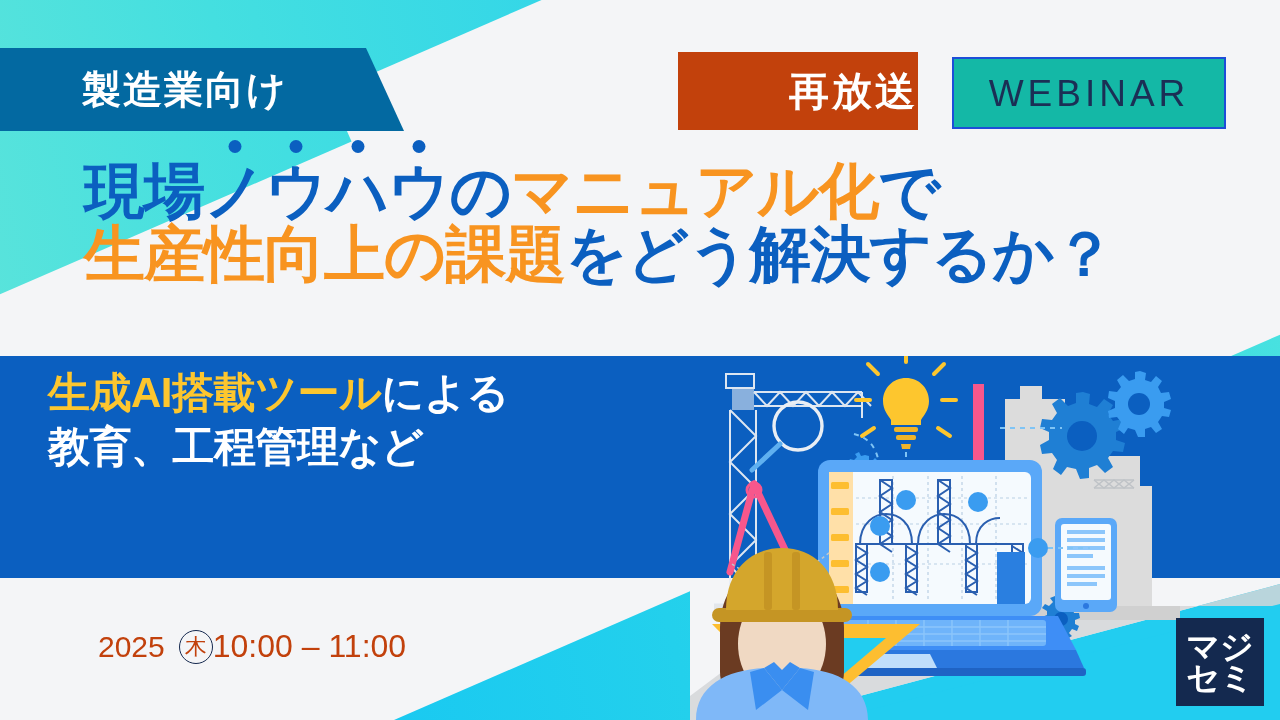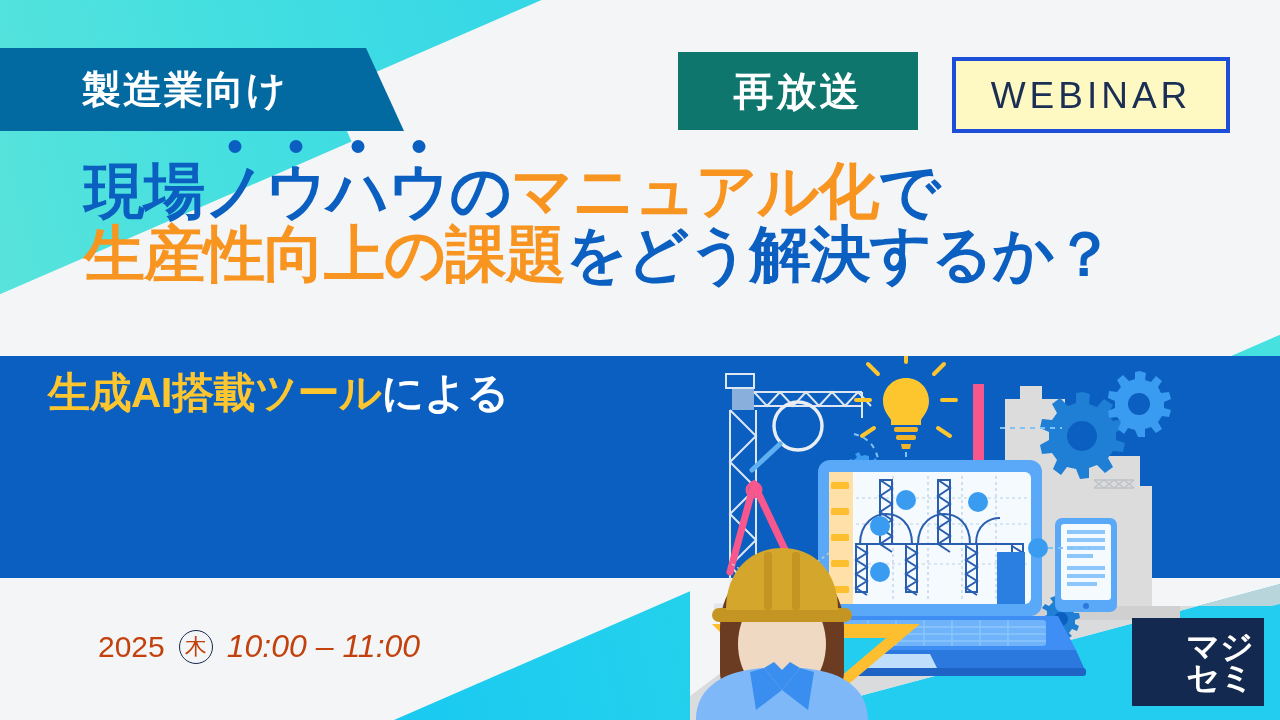--- a/index.html
+++ b/index.html
@@ -43,29 +43,29 @@
     z-index:6;
   }
   .ribbon-label{
     color:#ffffff;font-size:39px;font-weight:bold;letter-spacing:2px;
     margin-left:82px;line-height:1;
   }
 
   
   .badge-rebroadcast{
     position:absolute;top:52px;left:678px;width:240px;height:78px;
-    background:#0f766e;display:flex;align-items:center;justify-content:center;
+    background:#c2410c;display:flex;align-items:center;justify-content:flex-end;
     z-index:6;
   }
   .badge-rebroadcast span{
     color:#fff;font-size:40px;font-weight:bold;letter-spacing:3px;line-height:1;
   }
   .badge-webinar{
     position:absolute;top:57px;left:952px;width:270px;height:68px;
-    border:4px solid #1d4ed8;background:#fef9c3;
+    border:2px solid #1d4ed8;background:#14b8a6;
     display:flex;align-items:center;justify-content:center;
     z-index:6;
   }
   .badge-webinar span{
     color:#1b2f55;font-size:37px;font-weight:normal;letter-spacing:4px;line-height:1;
   }
 
   
   .title-block{position:absolute;top:160px;left:0;width:1056px;z-index:6;}
   .title-line{
@@ -102,27 +102,27 @@
     position:absolute;top:628px;left:98px;z-index:7;
     display:flex;align-items:baseline;color:#c2410c;
   }
   .d-year{font-size:30px;letter-spacing:0px;}
   .d-md{font-size:56px;margin-left:16px;letter-spacing:1px;line-height:1;}
   .d-dow{
     font-size:22px;border:1.6px solid #15294f;border-radius:50%;
     width:34px;height:34px;display:inline-flex;align-items:center;justify-content:center;
     margin-left:14px;align-self:center;box-sizing:border-box;
   }
-  .d-time{font-size:32px;margin-left:14px;letter-spacing:0px;font-style:italic;}
+  .d-time{font-size:32px;letter-spacing:0px;}
 
   
   .logo{
     position:absolute;right:16px;bottom:14px;width:88px;height:88px;
     background:#14294f;z-index:8;
-    display:flex;flex-direction:column;align-items:center;justify-content:center;padding-left:44px;
+    display:flex;flex-direction:column;align-items:center;justify-content:center;
   }
   .logo-row{color:#fff;font-size:33px;font-weight:bold;line-height:0.95;letter-spacing:0px;}
 
   
   .illus{position:absolute;top:356px;left:690px;width:590px;height:364px;z-index:5;}
   .illus svg{display:block;}
 </style>
 </head>
 <body>
 
@@ -401,20 +401,21 @@
           <path d="M124 316 l-14 -4 -18 22 26 20 Z" fill="#3a8ef0"></path>
         </g>
       </g>
     </svg>
   </div>
 
   <div class="subtitle-text">
     <div class="sub-line">
       <span class="s-yellow">生成AI搭載ツール</span><span class="s-white">による</span>
     </div>
+    <div class="sub-line s-white">教育、工程管理など</div>
   </div>
 
   <div class="date-row">
     <span class="d-year">2025</span>
     <span class="d-dow">木</span>
     <span class="d-time">10:00 – 11:00</span>
   </div>
 
   <div class="logo">
     <span class="logo-row">マジ</span>

